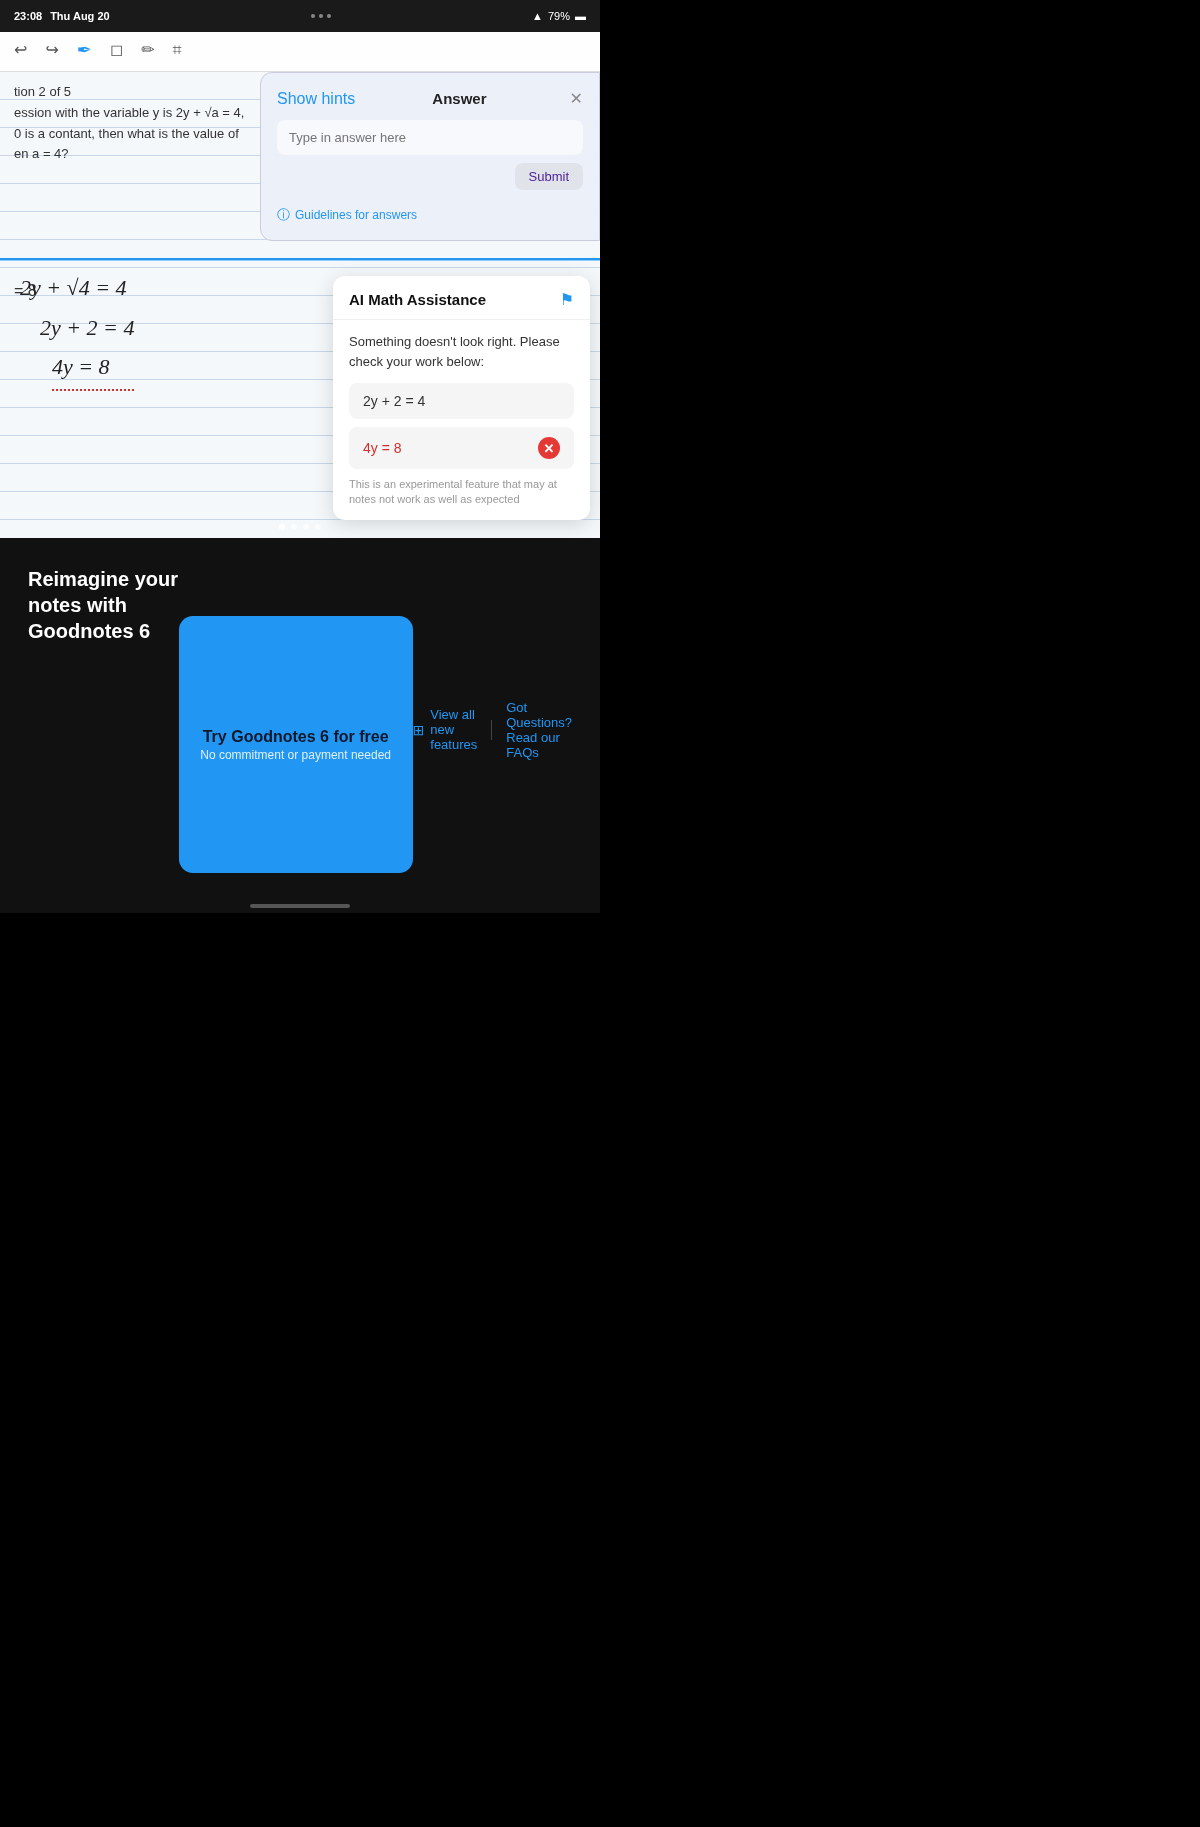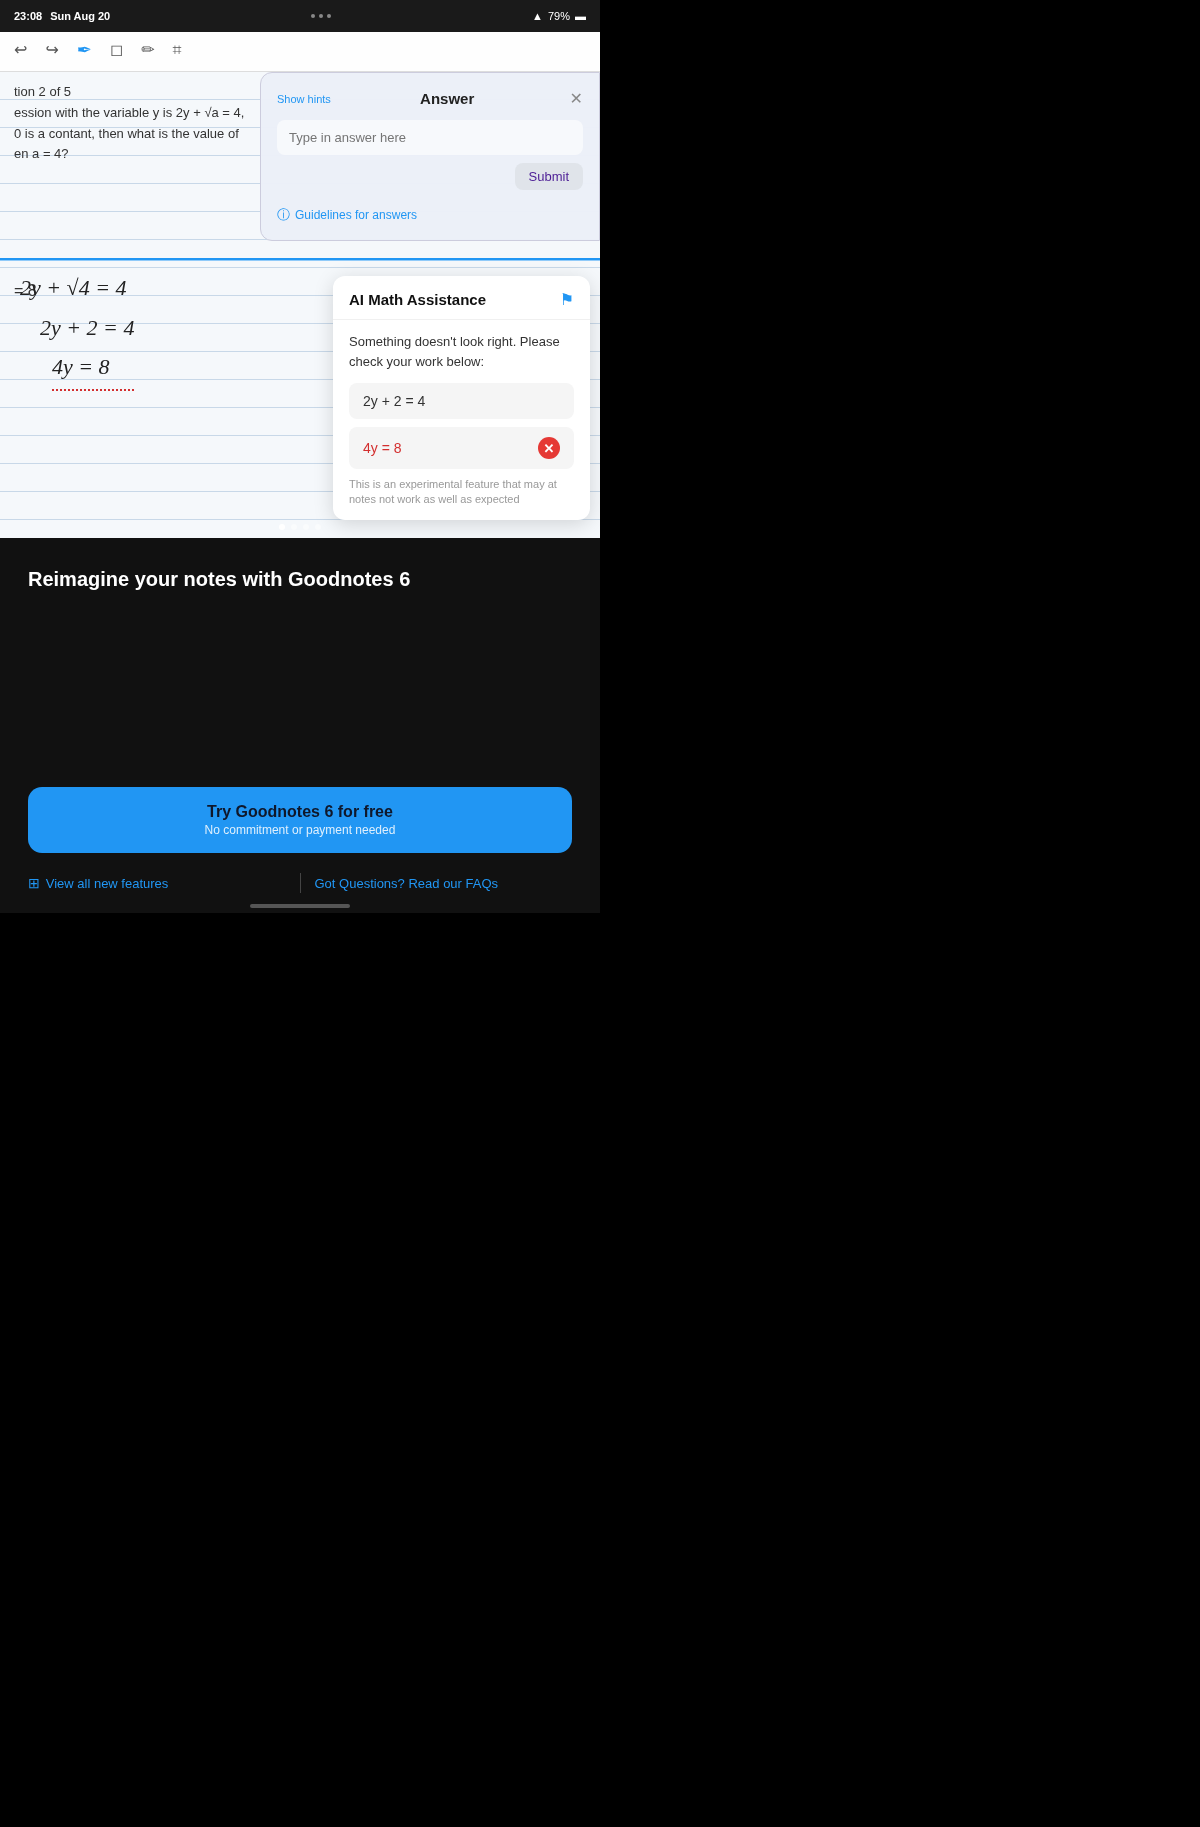--- a/index.html
+++ b/index.html
@@ -99,21 +99,21 @@
     }
     .answer-title {
       font-size: 15px;
       font-weight: 600;
       color: #222;
       text-align: center;
       flex: 1;
     }
     .show-hints-btn {
       color: #2196F3;
-      font-size: 11px;
+      font-size: 16px;
       background: none;
       border: none;
       cursor: pointer;
     }
     .close-btn {
       color: #888;
       font-size: 16px;
       background: none;
       border: none;
       cursor: pointer;
@@ -301,21 +301,21 @@
 
     
     .promo-section {
       position: absolute;
       top: 538px;
       left: 0; right: 0;
       bottom: 0;
       background: #111;
       padding: 28px 28px 20px;
       display: flex;
-      flex-direction: column;
+      flex-direction: row;
     }
     .promo-title {
       color: #fff;
       font-size: 20px;
       font-weight: 700;
       line-height: 1.3;
       margin-bottom: auto;
     }
     .try-btn {
       width: 100%;
@@ -387,21 +387,21 @@
       font-size: 16px;
       color: #333;
     }
   </style>
 </head>
 <body>
 
 <div class="status-bar">
   <div style="display:flex;gap:8px;align-items:center;">
     <span class="status-time">23:08</span>
-    <span class="status-time">Sun Aug 20</span>
+    <span class="status-time">Thu Aug 20</span>
   </div>
   <div class="status-dots">
     <div class="status-dot"></div>
     <div class="status-dot"></div>
     <div class="status-dot"></div>
   </div>
   <div class="status-right">
     <span class="wifi-icon">▲</span>
     <span class="battery-text">79%</span>
     <span style="color:#fff;font-size:11px;">▬</span>

